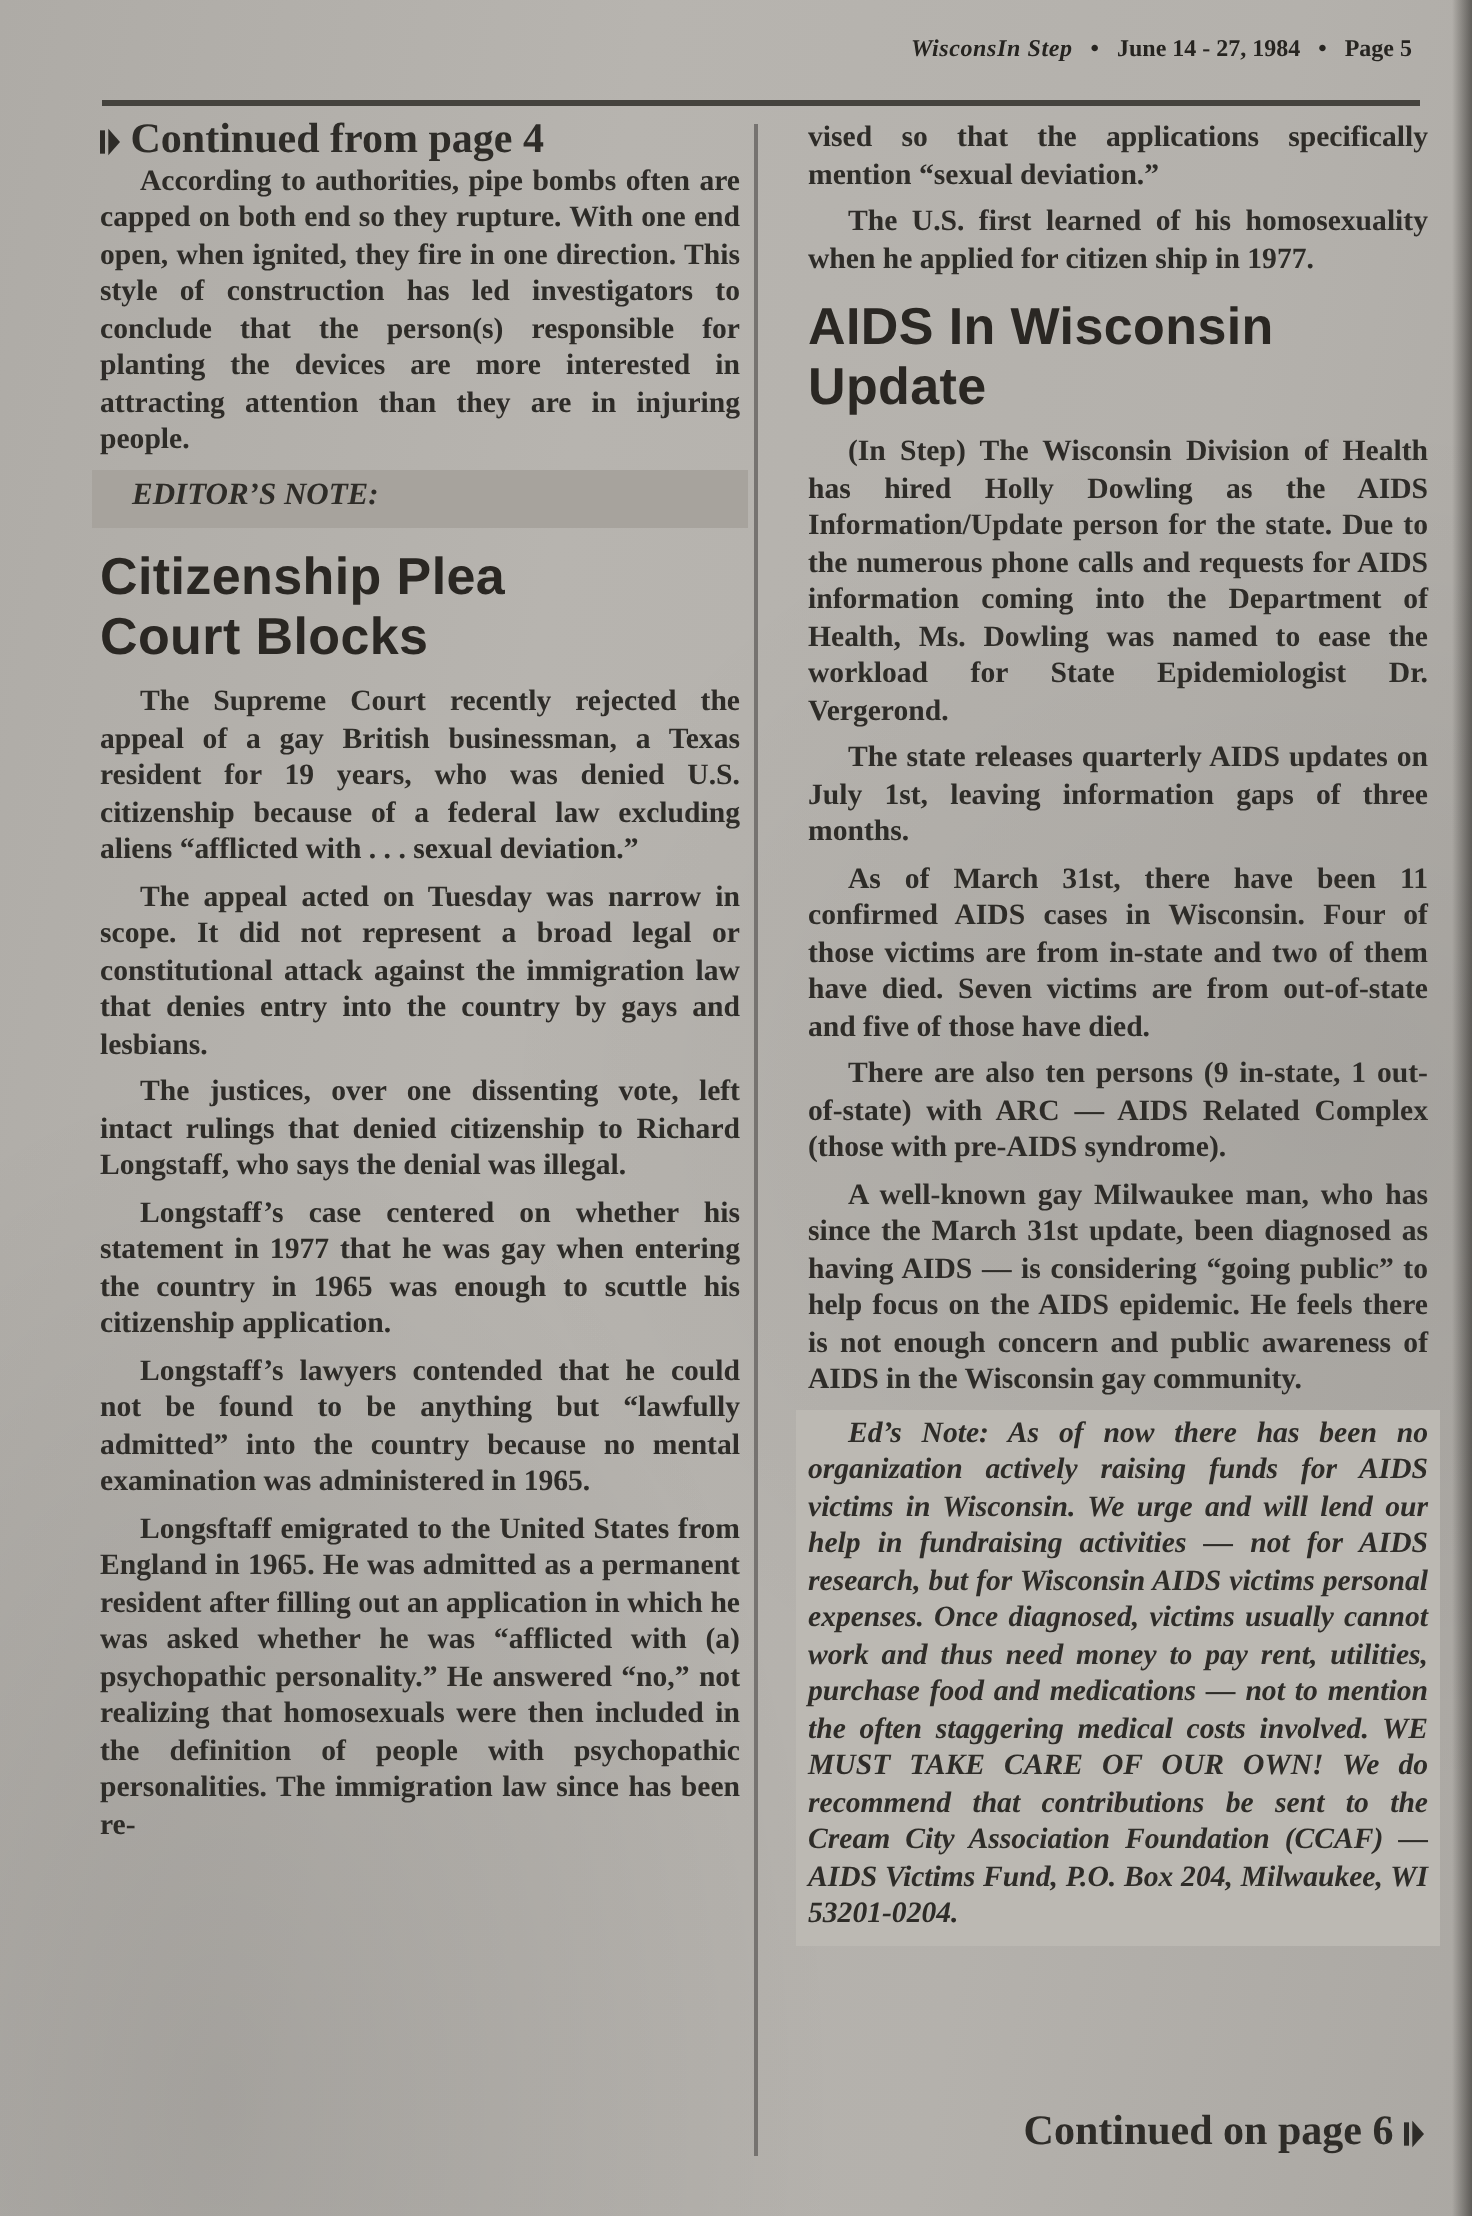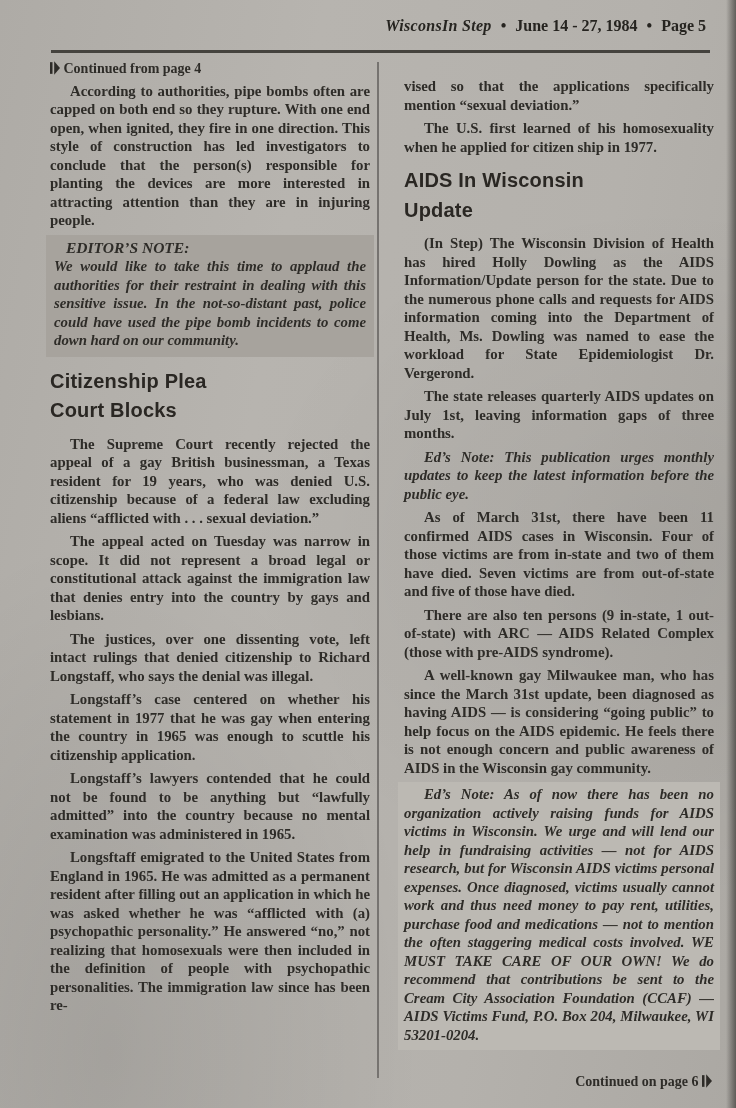--- a/index.html
+++ b/index.html
@@ -14,54 +14,54 @@
     font-family:"Liberation Serif", serif;
     color:#2e2c28;
   }
   .page::after {
     content:""; position:absolute; right:0; top:0; bottom:0; width:10px;
     background:linear-gradient(to right, rgba(30,28,25,0), rgba(30,28,25,0.55));
   }
   .masthead-row {
     position:absolute; top:17px; left:300px; right:30px;
     display:flex; justify-content:flex-end; align-items:baseline; gap:9px;
-    font-size:16px; font-weight:bold; color:#262420; white-space:nowrap;
+    font-size:12px; font-weight:bold; color:#262420; white-space:nowrap;
   }
   .mast-title { font-style:italic; letter-spacing:0.3px; }
   .header-rule {
     position:absolute; left:51px; right:26px; top:50px; height:3px;
     background:#45433e;
   }
   .col-divider {
     position:absolute; left:377px; top:62px; height:1016px; width:2px;
     background:#767370;
   }
   .col {
     position:absolute; top:60px;
     font-size:14.8px; line-height:18.5px; font-weight:bold;
     text-align:justify;
   }
   .col-left  { left:50px;  width:320px; }
-  .col-right { left:404px; width:310px; height:1020px;margin-top:17px; }
+  .col-right { left:404px; width:310px; height:1020px; }
   .body-p { margin:0 0 5px; text-indent:20px; }
   .no-indent { text-indent:0; }
   .jumpline {
-    font-size:14px; font-weight:bold; margin:0 0 3px; text-align:left;
+    font-size:21px; font-weight:bold; margin:0 0 3px; text-align:left;
     white-space:nowrap;
   }
   .jump-arrow { display:inline-block; }
   .jump-arrow svg { width:10px; height:14px; fill:#2e2c28; vertical-align:-2px; }
   .editors-note {
     background:#a7a39d; padding:4px 8px 7px; margin:3px -4px 9px;
   }
   .en-title { font-style:italic; font-weight:bold; font-size:15.5px; text-indent:12px; text-align:left; }
   .en-body  { font-style:italic; font-weight:bold; margin:0; }
   .headline {
     font-family:"Liberation Sans", sans-serif; font-weight:bold;
-    font-size:20px; line-height:29.5px; letter-spacing:0.2px;
+    font-size:26px; line-height:29.5px; letter-spacing:0.2px;
     color:#2a2723; margin:10px 0 9px; text-align:left;
   }
   .headline span { display:block; }
   .ital { }
   .note-inline { font-style:italic; }
   .eds-note-block {
     background:#bcb9b3; font-style:italic; font-weight:bold;
     padding:3px 6px 6px; margin:1px -6px 5px; text-indent:20px;
   }
   .jump-right {
@@ -90,21 +90,20 @@
             <rect x="0" y="1" width="3" height="14"></rect>
             <path d="M5 0 L12 8 L5 16 Z"></path>
           </svg></span>
       <span>Continued from page 4</span>
     </div>
 
     <p class="body-p">According to authorities, pipe bombs often are capped on both end so they rupture. With one end open, when ignited, they fire in one direction. This style of construction has led investigators to conclude that the person(s) responsible for planting the devices are more interested in attracting attention than they are in injuring people.</p>
 
     <div class="editors-note">
       <div class="en-title">EDITOR’S NOTE:</div>
-      <p class="en-body">We would like to take this time to applaud the authorities for their restraint in dealing with this sensitive issue. In the not-so-distant past, police could have used the pipe bomb incidents to come down hard on our community.</p>
     </div>
 
     <h2 class="headline">
       <span>Citizenship Plea</span>
       <span>Court Blocks</span>
     </h2>
 
     <p class="body-p">The Supreme Court recently rejected the appeal of a gay British businessman, a Texas resident for 19 years, who was denied U.S. citizenship because of a federal law excluding aliens “afflicted with . . . sexual deviation.”</p>
     <p class="body-p">The appeal acted on Tuesday was narrow in scope. It did not represent a broad legal or constitutional attack against the immigration law that denies entry into the country by gays and lesbians.</p>
     <p class="body-p">The justices, over one dissenting vote, left intact rulings that denied citizenship to Richard Longstaff, who says the denial was illegal.</p>
@@ -117,21 +116,20 @@
     <p class="body-p no-indent">vised so that the applications specifically mention “sexual deviation.”</p>
     <p class="body-p">The U.S. first learned of his homosexuality when he applied for citizen ship in 1977.</p>
 
     <h2 class="headline">
       <span>AIDS In Wisconsin</span>
       <span>Update</span>
     </h2>
 
     <p class="body-p"><span class="ital">(In Step)</span><span> The Wisconsin Division of Health has hired Holly Dowling as the AIDS Information/Update person for the state. Due to the numerous phone calls and requests for AIDS information coming into the Department of Health, Ms. Dowling was named to ease the workload for State Epidemiologist Dr. Vergerond.</span></p>
     <p class="body-p">The state releases quarterly AIDS updates on July 1st, leaving information gaps of three months.</p>
-    <p class="body-p note-inline">Ed’s Note: This publication urges monthly updates to keep the latest information before the public eye.</p>
     <p class="body-p">As of March 31st, there have been 11 confirmed AIDS cases in Wisconsin. Four of those victims are from in-state and two of them have died. Seven victims are from out-of-state and five of those have died.</p>
     <p class="body-p">There are also ten persons (9 in-state, 1 out-of-state) with ARC — AIDS Related Complex (those with pre-AIDS syndrome).</p>
     <p class="body-p">A well-known gay Milwaukee man, who has since the March 31st update, been diagnosed as having AIDS — is considering “going public” to help focus on the AIDS epidemic. He feels there is not enough concern and public awareness of AIDS in the Wisconsin gay community.</p>
 
     <div class="eds-note-block">Ed’s Note: As of now there has been no organization actively raising funds for AIDS victims in Wisconsin. We urge and will lend our help in fundraising activities — not for AIDS research, but for Wisconsin AIDS victims personal expenses. Once diagnosed, victims usually cannot work and thus need money to pay rent, utilities, purchase food and medications — not to mention the often staggering medical costs involved. WE MUST TAKE CARE OF OUR OWN! We do recommend that contributions be sent to the Cream City Association Foundation (CCAF) — AIDS Victims Fund, P.O. Box 204, Milwaukee, WI 53201-0204.</div>
 
     <div class="jumpline jump-right">
       <span>Continued on page 6</span>
       <span class="jump-arrow"><svg viewBox="0 0 12 16">
             <rect x="0" y="1" width="3" height="14"></rect>

